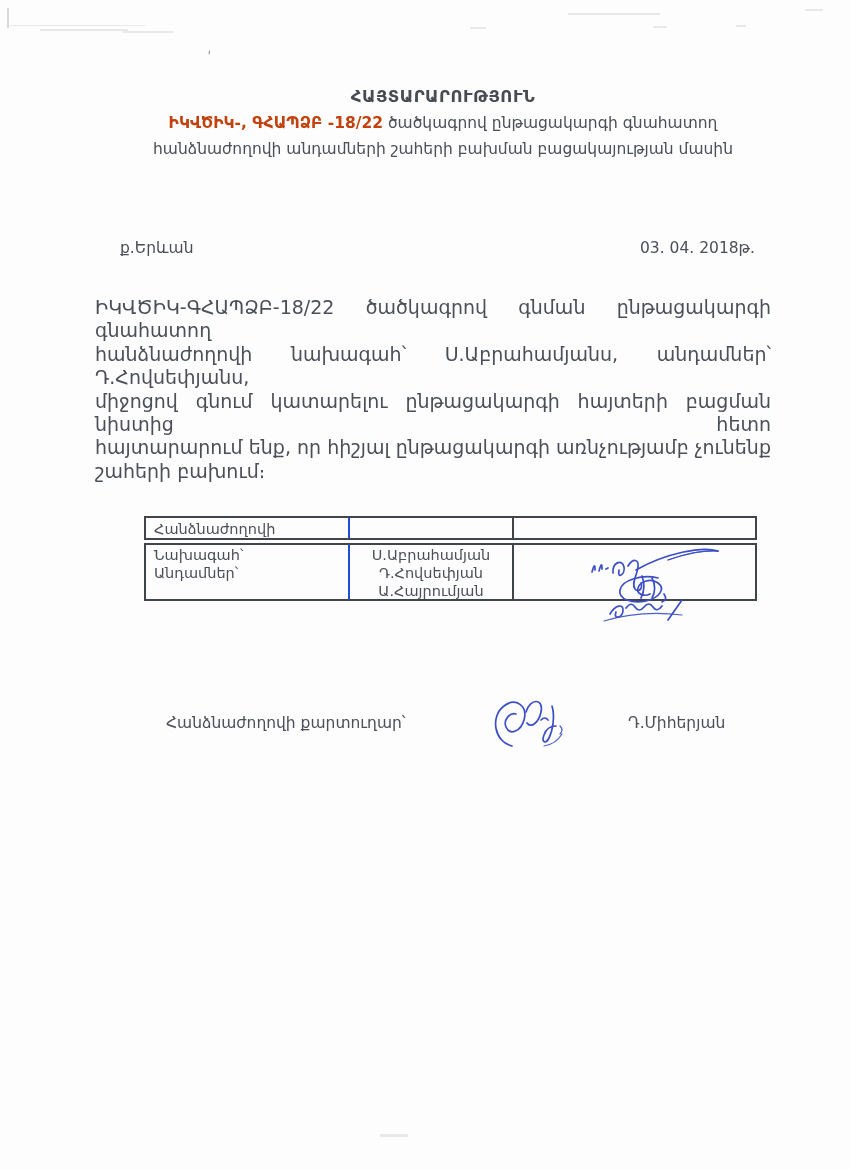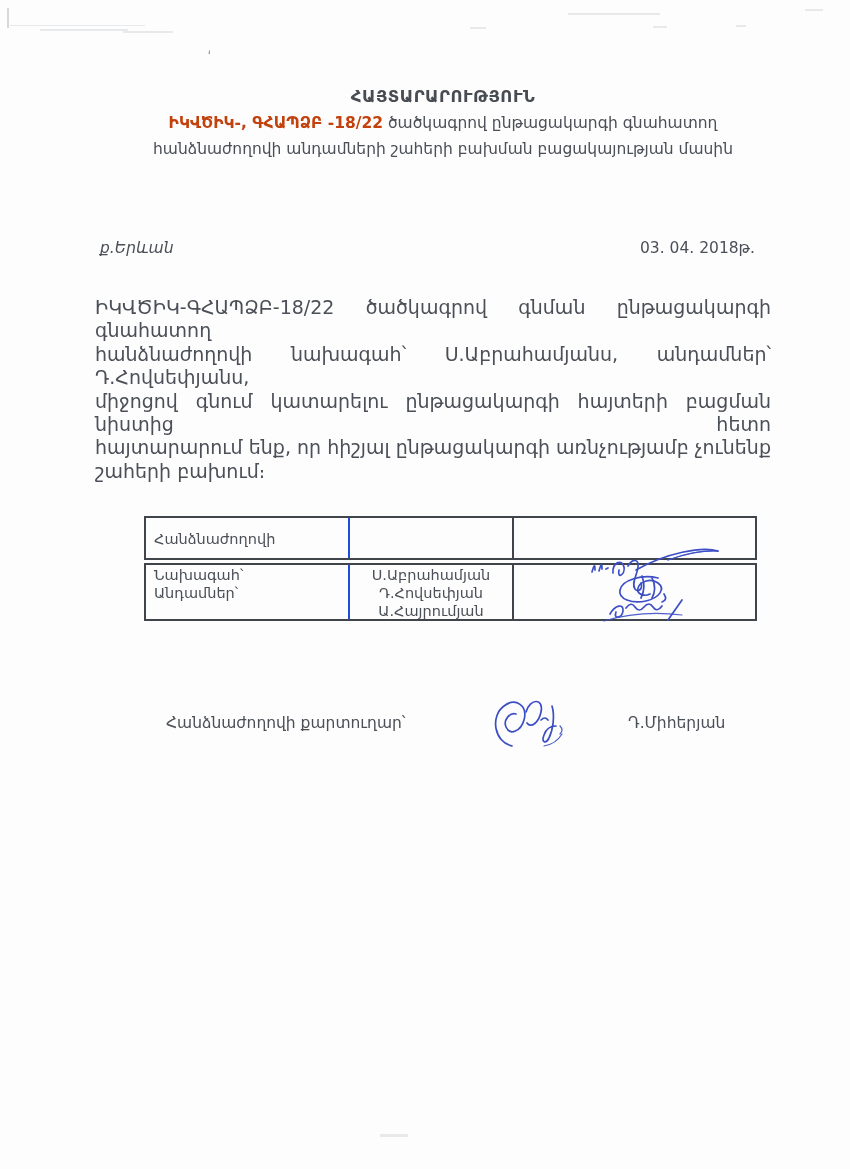--- a/index.html
+++ b/index.html
@@ -24,33 +24,33 @@
   }
   
   .doc-header {
     position:absolute; left:18px; top:84px; width:100%;
     text-align:center; line-height:26px; font-size:15.5px;
   }
   .doc-title { font-weight:bold; font-size:16.5px; letter-spacing:.5px; color:#474b52; }
   .doc-sub b { font-weight:bold; color:#c2410c; }
   
   .meta-row { position:absolute; left:0; top:239px; width:100%; font-size:15.5px; }
-  .city { position:absolute; left:100px;font-style:italic; }
+  .city { position:absolute; left:120px; }
   .date { position:absolute; left:640px; }
   
   .body-par {
     position:absolute; left:95px; top:296px; width:676px;
     font-size:19px; line-height:23.4px;
   }
   .body-line { text-align:justify; text-align-last:justify; }
   .body-line.last { text-align-last:left; }
   
   .tbl { position:absolute; left:144px; top:516px; width:613px; font-size:14.5px; }
   .tbl-box { border:2px solid #40444b; box-sizing:border-box; }
-  .tbl-head { height:44px; margin-bottom:3px; display:grid; grid-template-columns:202px 166px 1fr; }
+  .tbl-head { height:24px; margin-bottom:3px; display:grid; grid-template-columns:202px 166px 1fr; }
   .tbl-body { display:grid; grid-template-columns:202px 166px 1fr; }
   .cell {
     box-sizing:border-box; padding:2px 8px 0 8px;
     display:flex; align-items:center; overflow:hidden;
   }
   .cell.mid { border-left:2px solid #1d4ed8; border-right:2px solid #40444b; justify-content:center; text-align:center; }
   
   .sig { position:absolute; pointer-events:none; }
   .sig path { fill:none; stroke:#3c4ec5; stroke-width:1.7; stroke-linecap:round; stroke-linejoin:round; }
   .sig path.thin { stroke-width:1.2; opacity:.9; }

